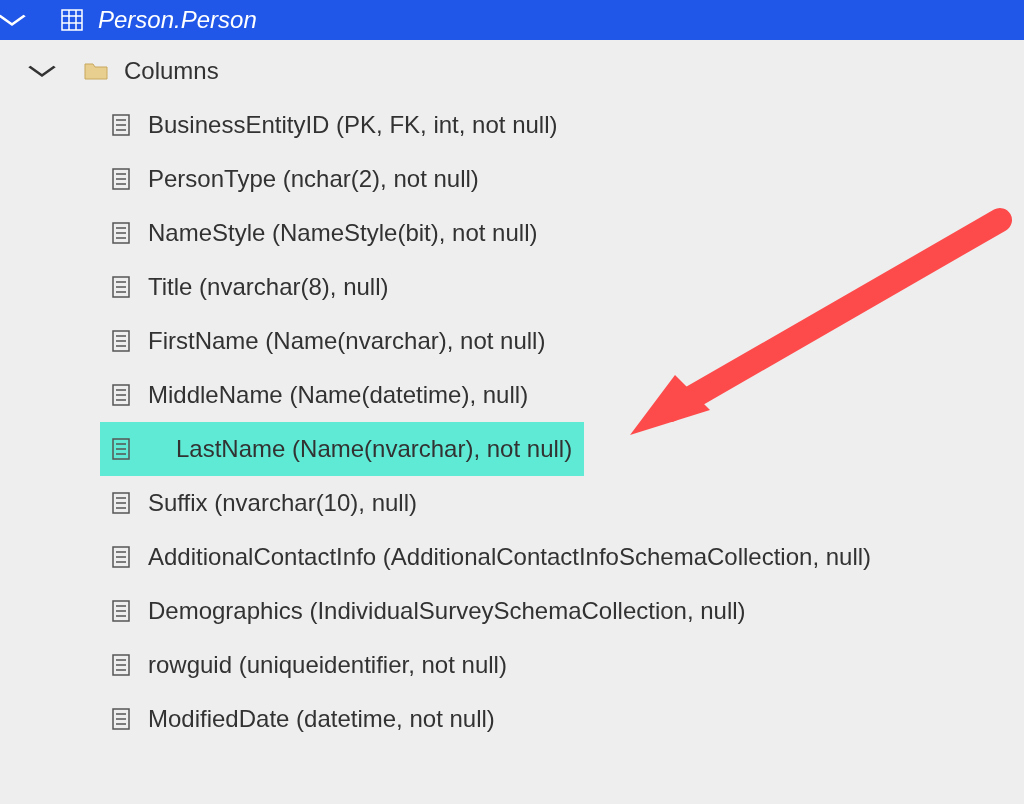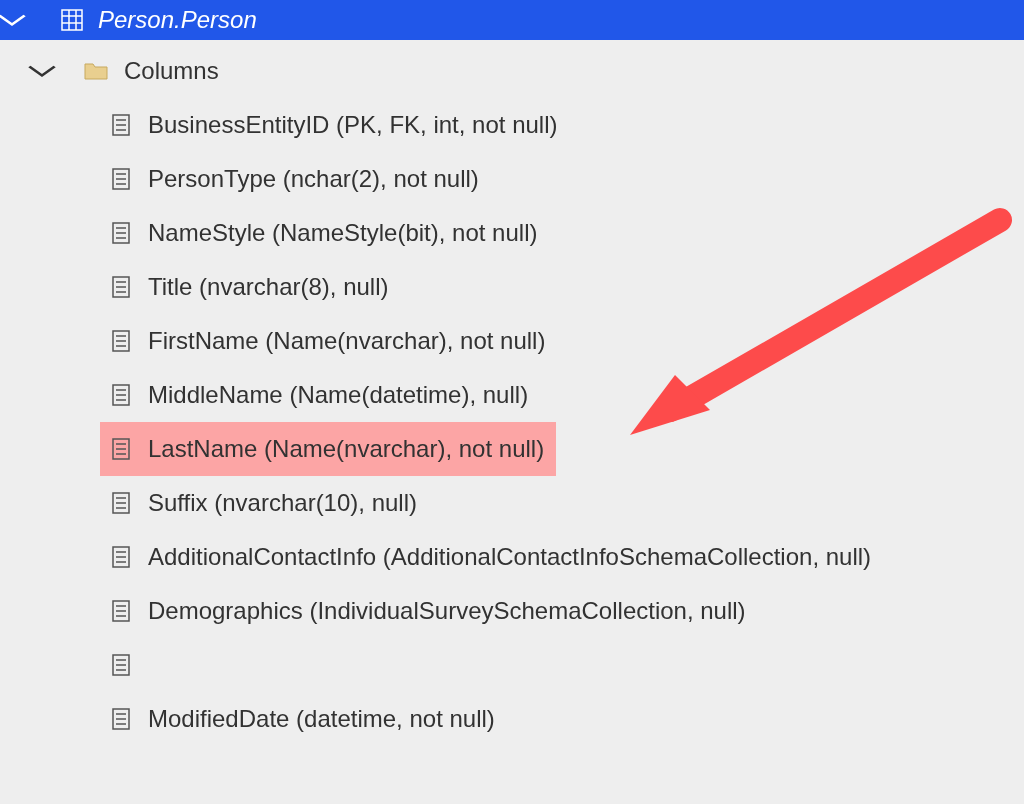--- a/index.html
+++ b/index.html
@@ -9,21 +9,21 @@
   .table-icon svg{width:22px;height:22px;}
   .title{font-size:24px;}
   .body{padding-top:4px;}
   .row{display:flex;align-items:center;height:54px;font-size:24px;color:#323232;}
   .columns-row{padding-left:30px;align-items:center;}
   .chevron-dark{width:24px;height:24px;display:inline-flex;align-items:center;justify-content:center;color:#333;font-size:18px;transform:scaleX(1.4);}
   .folder-icon{width:24px;height:24px;margin-left:30px;margin-right:16px;display:inline-flex;align-items:center;justify-content:center;}
   .col-row{padding-left:110px;}
   .col-icon{width:22px;height:22px;margin-right:16px;display:inline-flex;align-items:center;justify-content:center;flex-shrink:0;}
   .col-icon svg{width:18px;height:22px;}
-  .highlight{background:#fca5a5;}
+  .highlight{background:#5eead4;gap:28px;}
   .col-row.highlight{margin-left:100px;padding-left:10px;padding-right:12px;width:fit-content;}
   .arrow{position:absolute;left:630px;top:200px;pointer-events:none;}
 </style>
 </head>
 <body>
 
 <div class="header">
   <span class="chevron">
     <svg viewBox="0 0 16 16">
         <path d="M2 5 L8 11 L14 5" stroke="#fff" stroke-width="1.5" fill="none"></path>
@@ -168,20 +168,21 @@
       </div>
       <div class="row col-row">
         <span class="col-icon">
           <svg viewBox="0 0 18 22">
             <rect x="1" y="1" width="16" height="20" fill="none" stroke="#555" stroke-width="1.5"></rect>
             <line x1="4" y1="6" x2="14" y2="6" stroke="#555" stroke-width="1.5"></line>
             <line x1="4" y1="11" x2="14" y2="11" stroke="#555" stroke-width="1.5"></line>
             <line x1="4" y1="16" x2="14" y2="16" stroke="#555" stroke-width="1.5"></line>
           </svg>
         </span>
+        <span>rowguid (uniqueidentifier, not null)</span>
       </div>
       <div class="row col-row">
         <span class="col-icon">
           <svg viewBox="0 0 18 22">
             <rect x="1" y="1" width="16" height="20" fill="none" stroke="#555" stroke-width="1.5"></rect>
             <line x1="4" y1="6" x2="14" y2="6" stroke="#555" stroke-width="1.5"></line>
             <line x1="4" y1="11" x2="14" y2="11" stroke="#555" stroke-width="1.5"></line>
             <line x1="4" y1="16" x2="14" y2="16" stroke="#555" stroke-width="1.5"></line>
           </svg>
         </span>

